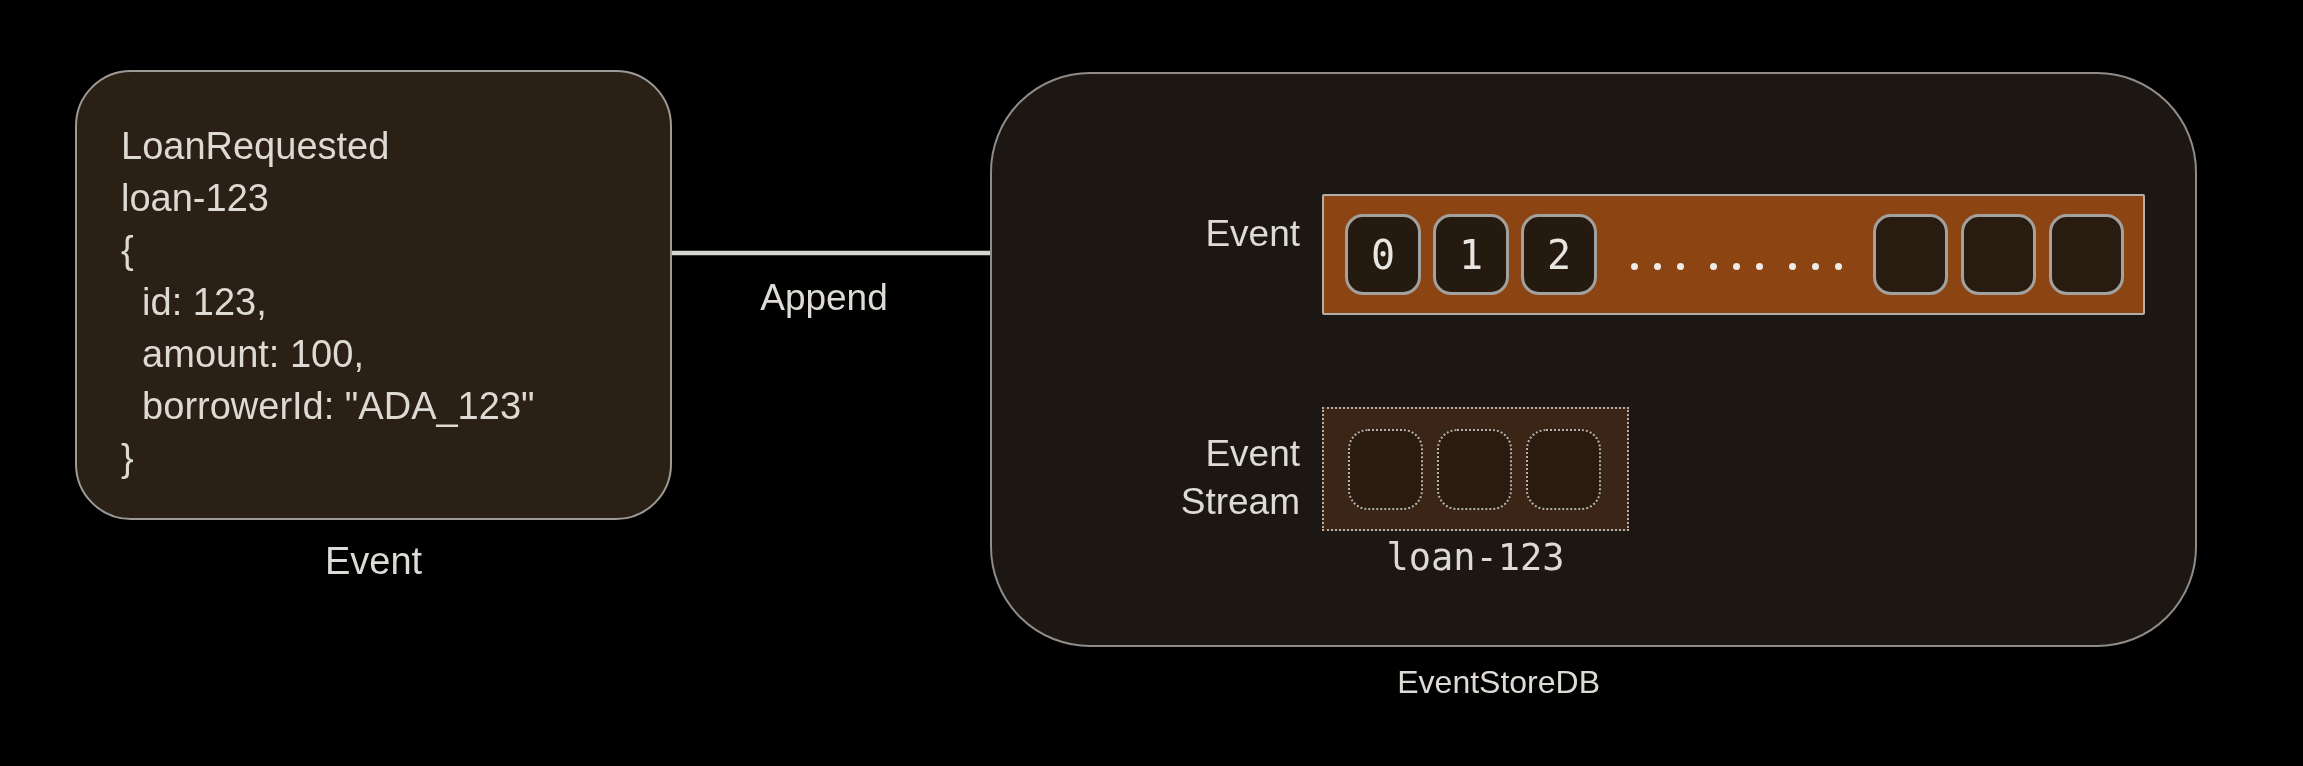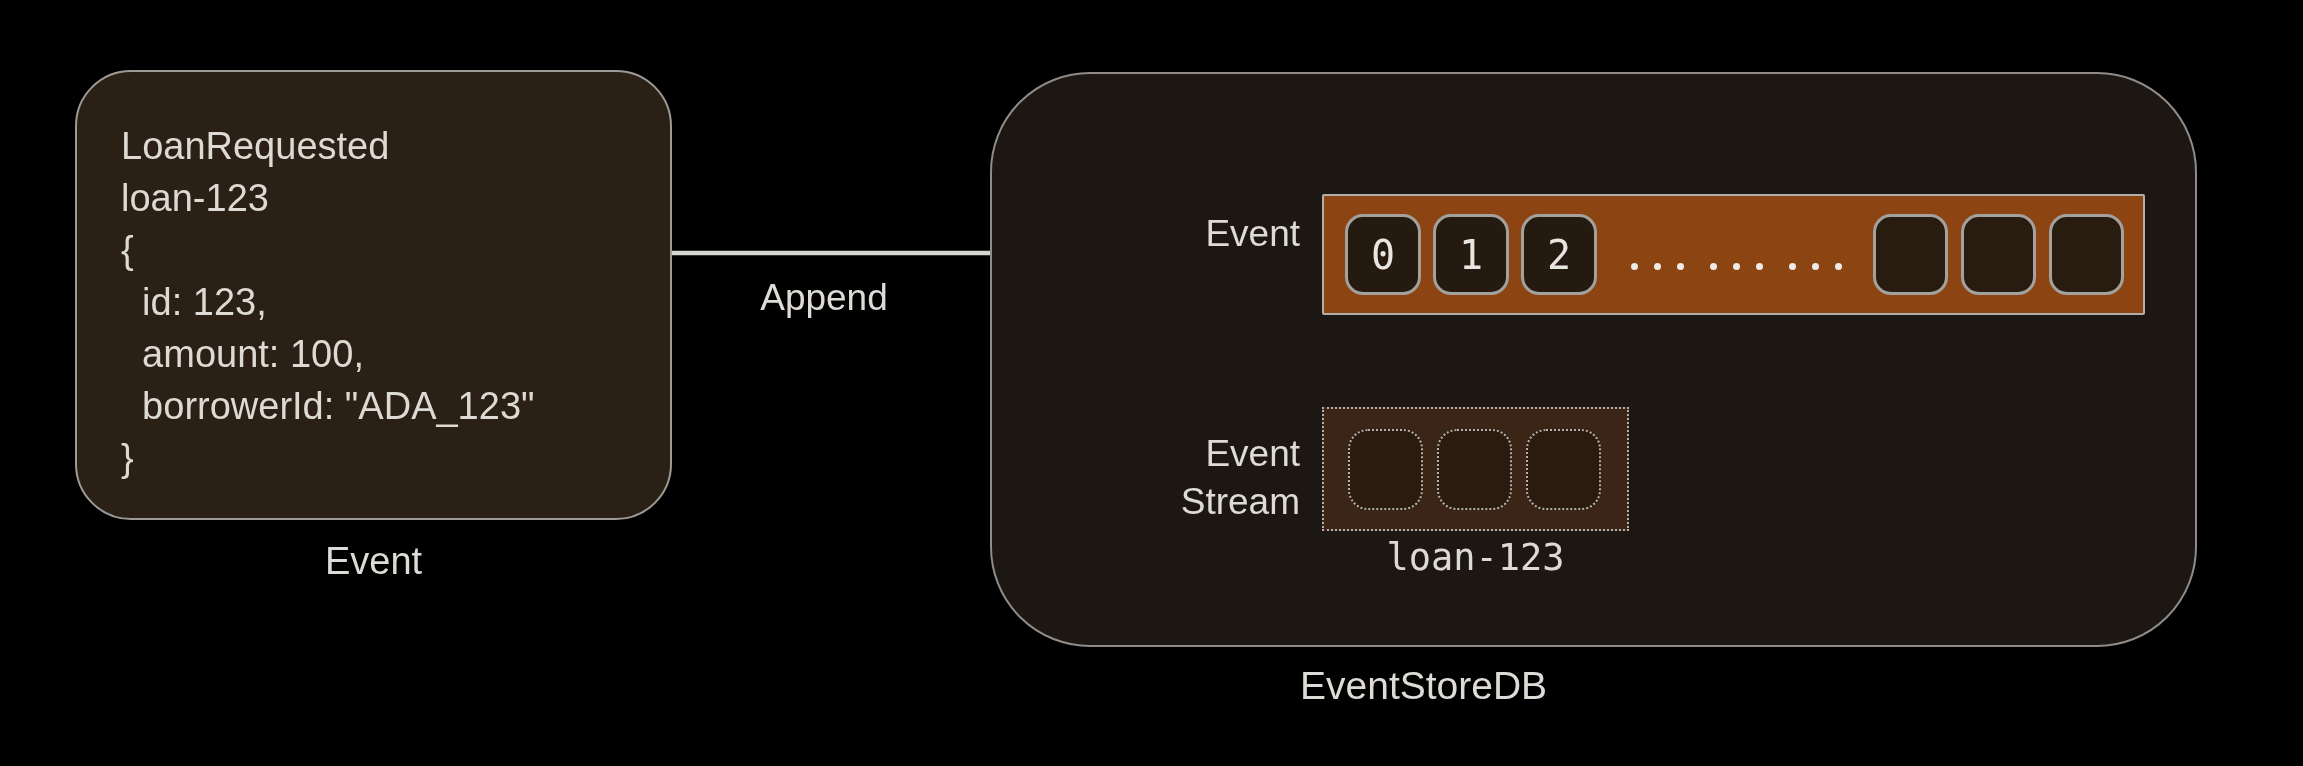--- a/index.html
+++ b/index.html
@@ -70,22 +70,22 @@
   .stream-cells{position:absolute;left:24px;top:20px;display:flex;gap:14px;}
   .stream-cells .cell{
     width:75px;border:2px dotted var(--stream-border);border-radius:20px;
     background:var(--stream-cell-fill);
   }
   .stream-name{
     position:absolute;left:330px;top:462px;width:307px;text-align:center;
     font-family:"DejaVu Sans Mono",monospace;font-size:37px;color:var(--code-text);
   }
   .store-caption{
-    position:absolute;left:1300px;top:664px;width:300px;text-align:left;
-    font-size:39px;color:var(--label-text);
+    position:absolute;left:1300px;top:664px;width:300px;text-align:right;
+    font-size:32px;color:var(--label-text);
   }
 </style>
 </head>
 <body>
 
 <div class="stage">
 
   <div class="event-card">
     <pre>LoanRequested
 loan-123

